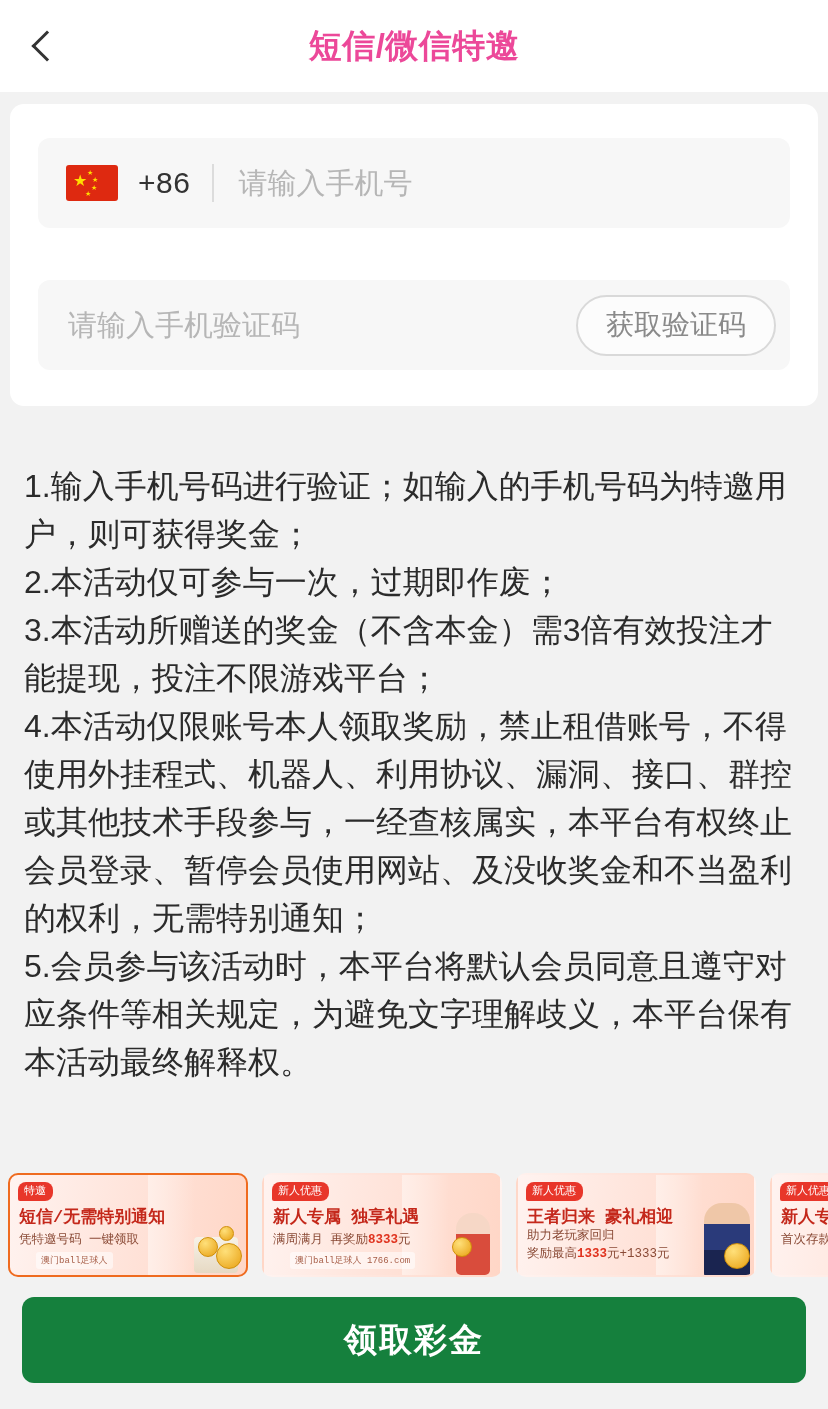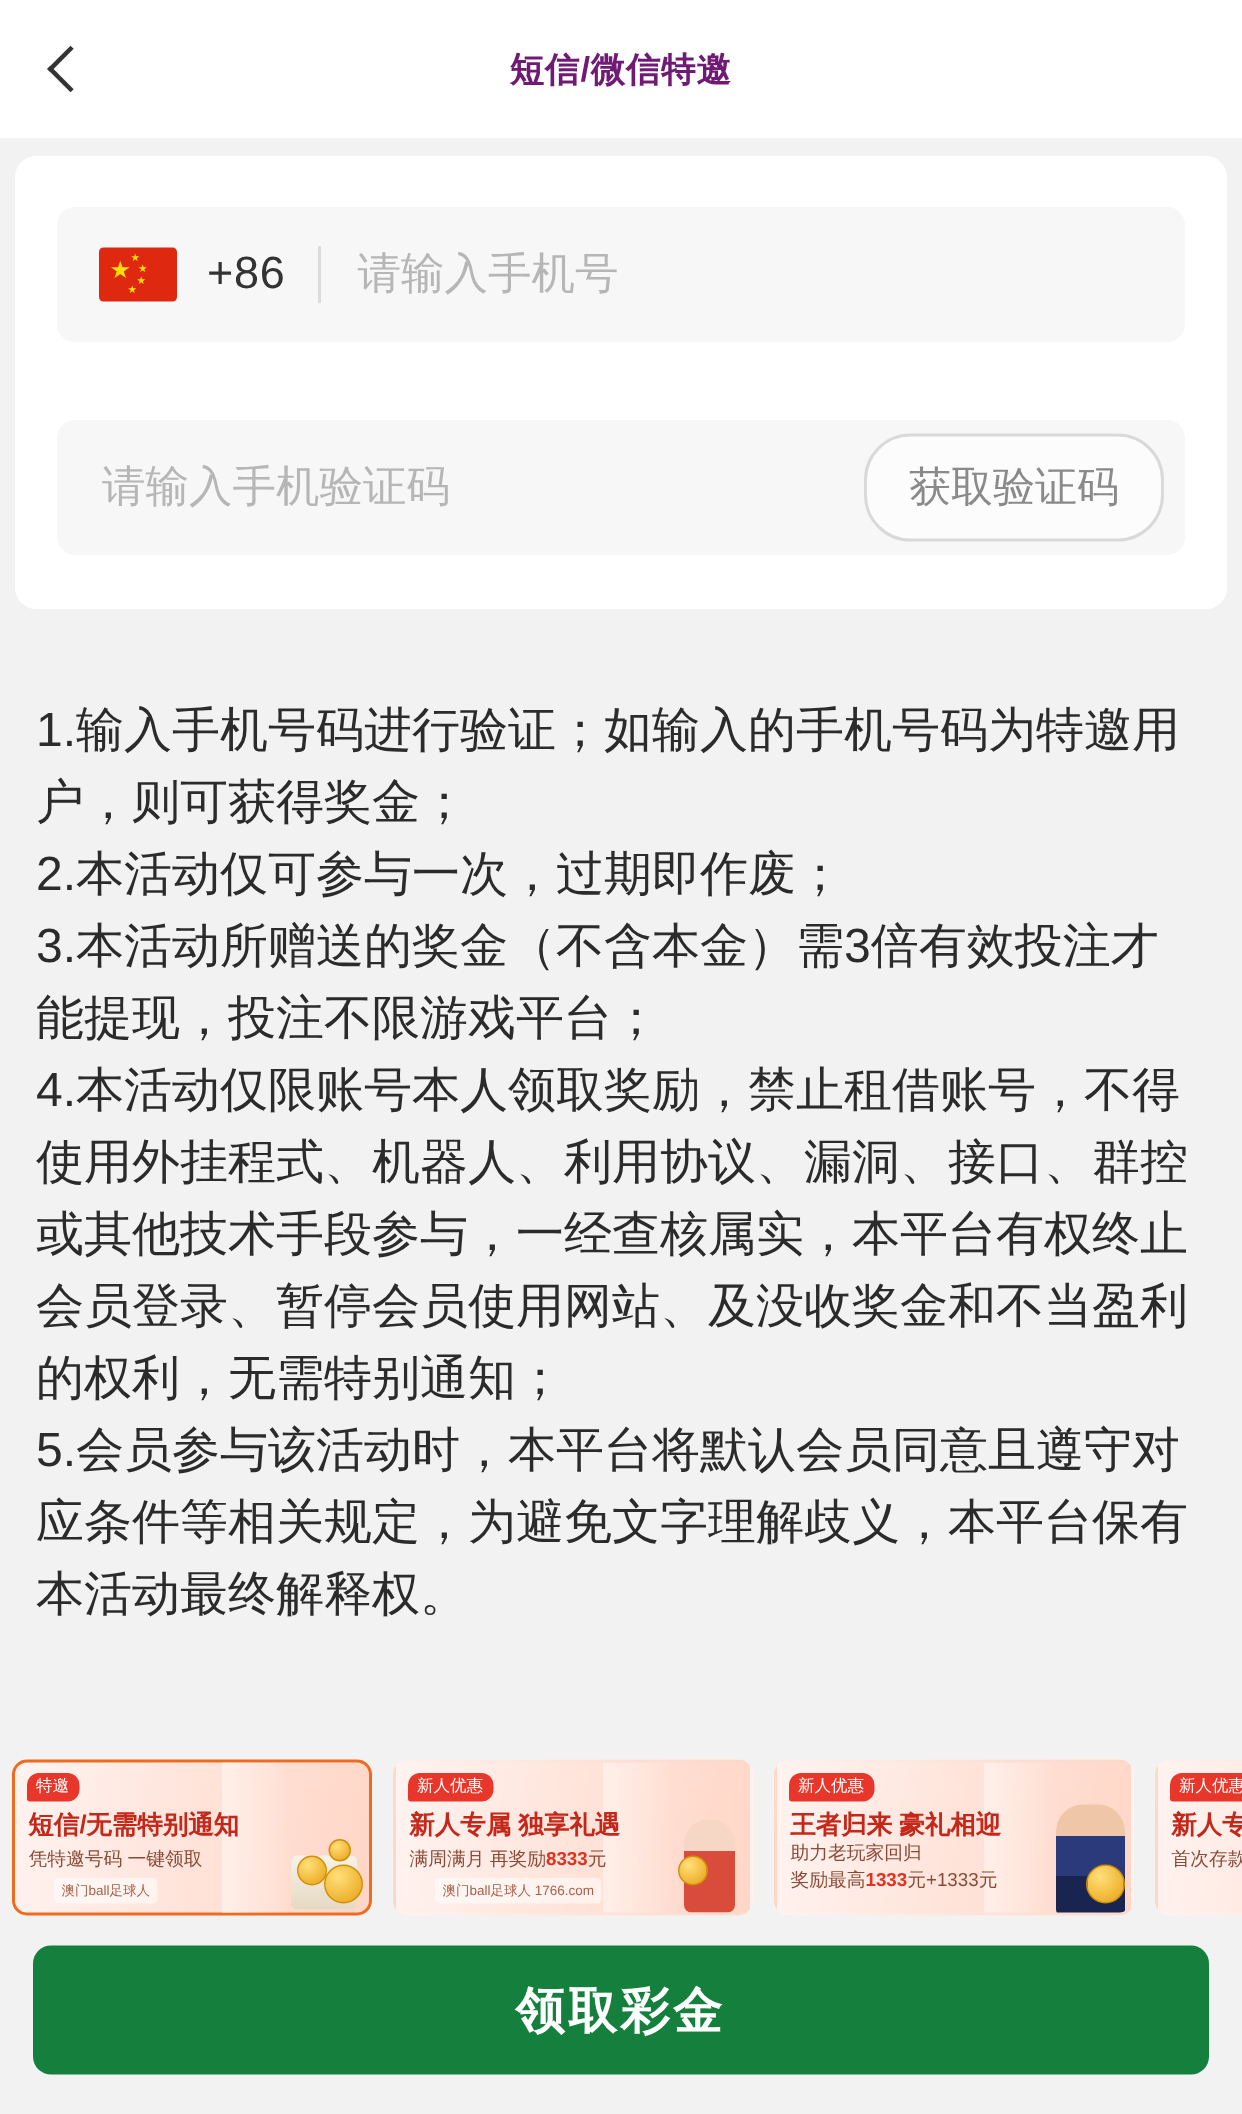--- a/index.html
+++ b/index.html
@@ -36,23 +36,23 @@
     width: 22px; height: 22px;
     border-left: 3px solid #333;
     border-bottom: 3px solid #333;
     transform: rotate(45deg);
     margin-left: 8px;
   }
   .header-title {
     position: absolute;
     left: 0; right: 0;
     text-align: center;
-    font-size: 23px;
+    font-size: 33px;
     font-weight: bold;
-    color: #701a75;
+    color: #ec4899;
     letter-spacing: 0.5px;
     pointer-events: none;
   }
   .header-action {
     margin-left: auto;
     margin-right: 24px;
     font-size: 30px;
     color: #f08a1e;
     font-weight: bold;
     cursor: pointer;
@@ -118,21 +118,21 @@
     background: transparent;
     font-size: 29px;
     color: #333;
     font-family: "Liberation Sans", "DejaVu Sans", sans-serif;
   }
   .phone-input::placeholder, .code-input::placeholder { color: #b6b6b6; }
 
   .code-row { padding-right: 14px; }
   .get-code-btn {
     flex: 0 0 auto;
-    height: 72px;
+    height: 61px;
     padding: 0 28px;
     border-radius: 31px;
     border: 2px solid #d9d9d9;
     background: #fcfcfc;
     color: #8a8a8a;
     font-size: 28px;
     display: flex; align-items: center; justify-content: center;
     cursor: pointer;
     font-family: "Liberation Sans", "DejaVu Sans", sans-serif;
   }
@@ -153,20 +153,21 @@
 
   
   .banner-strip {
     margin-top: auto;
     display: flex;
     gap: 14px;
     padding: 10px 8px 12px 8px;
     overflow: hidden;
     flex: 0 0 auto;
     background: #f2f2f2;
+    font-family: Liberation Mono, monospace;
   }
   .banner {
     position: relative;
     width: 240px; height: 104px;
     flex: 0 0 auto;
     border-radius: 10px;
     overflow: hidden;
     background: linear-gradient(100deg, #fff3f0 0%, #ffe2d8 55%, #ffd6c6 100%);
     border: 2px solid transparent;
     cursor: pointer;

